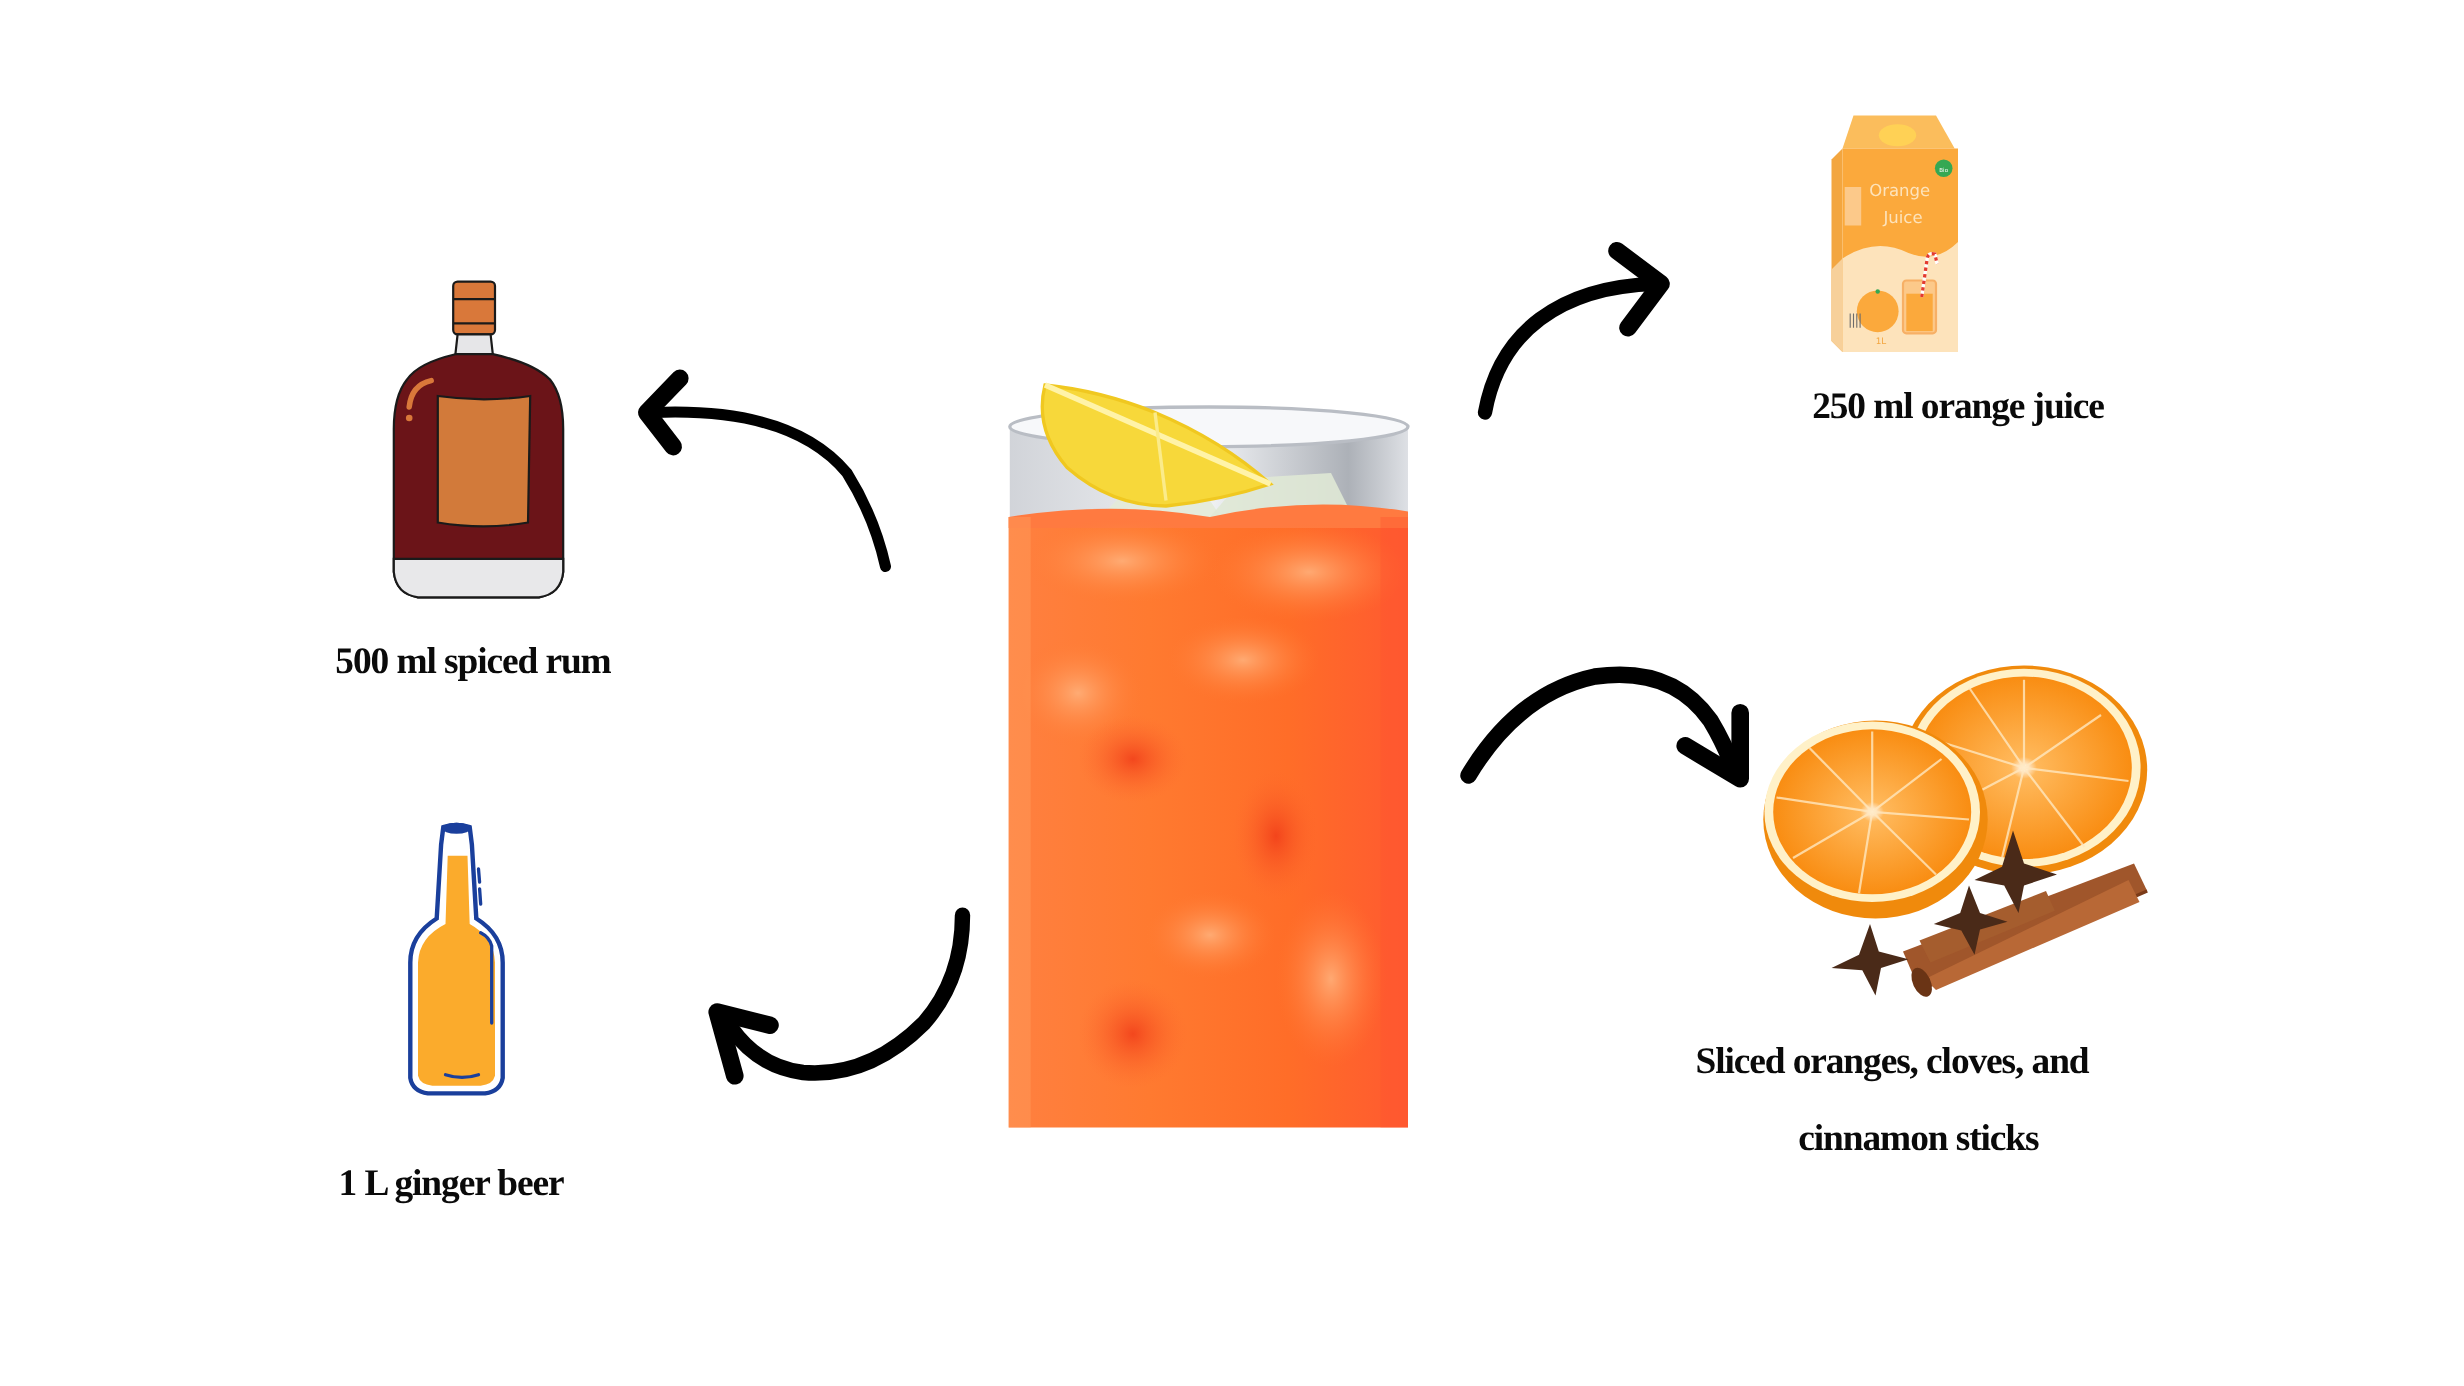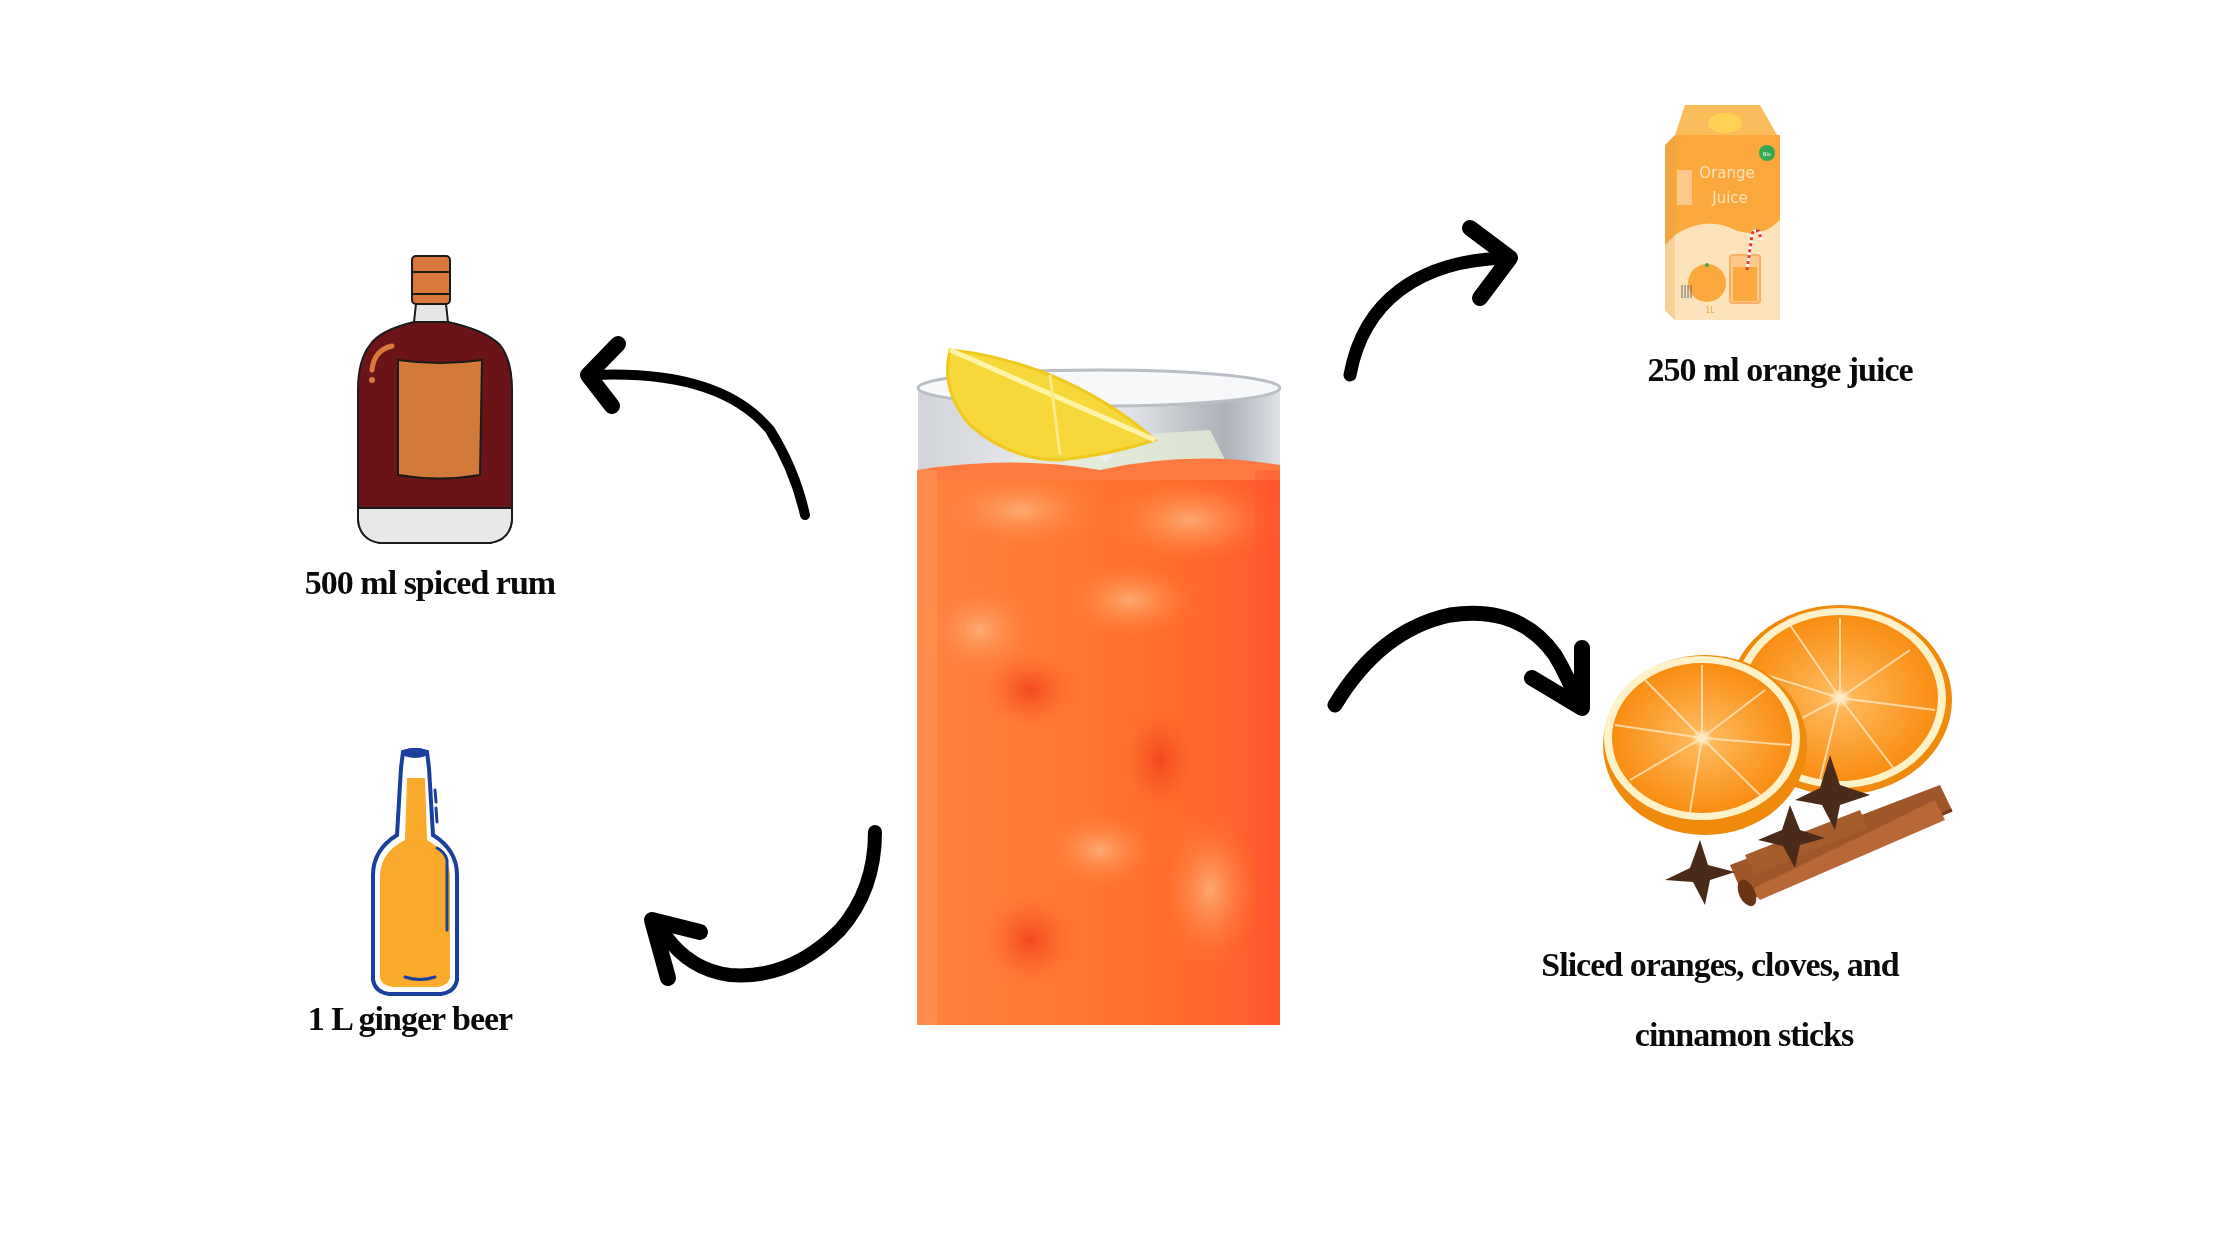--- a/index.html
+++ b/index.html
@@ -76,41 +76,41 @@
     <path d="M74 72 Q40 80 30 95 Q18 110 18 140 L18 270 Q20 290 40 293 L150 293 Q170 290 172 270 L172 140 Q172 110 160 95 Q145 80 108 72 Z" fill="#6b1418" stroke="#1a1a1a" stroke-width="2"></path>
 
     <path d="M18 258 L172 258 L172 270 Q170 290 150 293 L40 293 Q20 290 18 270 Z" fill="#e8e8ea" stroke="#1a1a1a" stroke-width="2"></path>
 
     <path d="M58 110 Q100 116 142 110 L140 225 Q100 232 58 225 Z" fill="#d27a3a" stroke="#1a1a1a" stroke-width="2"></path>
 
     <path d="M32 120 Q34 100 52 96" fill="none" stroke="#d9783a" stroke-width="5" stroke-linecap="round"></path>
     <circle cx="32" cy="130" r="3" fill="#d9783a"></circle>
   </svg>
 </div>
-<div class="label" style="left:190px; top:548px; width:480px;">500 ml spiced rum</div>
+<div class="label" style="left:190px; top:567px; width:480px;">500 ml spiced rum</div>
 
 <div class="abs" style="left:570px; top:320px;">
   <svg width="260" height="210" viewBox="0 0 260 210">
     <path d="M25 55 Q150 50 200 110 Q225 150 235 195" fill="none" stroke="#000" stroke-width="10" stroke-linecap="round"></path>
     <path d="M48 24 L18 55 L42 86" fill="none" stroke="#000" stroke-width="16" stroke-linecap="round" stroke-linejoin="round"></path>
   </svg>
 </div>
 
 <div class="abs" style="left:365px; top:740px; width:100px; height:260px;">
   <svg width="100" height="260" viewBox="0 0 100 260">
     <path d="M38 12 Q50 8 62 12 L64 28 L68 95 Q92 110 92 135 L92 240 Q90 252 76 254 L24 254 Q10 252 8 240 L8 135 Q8 110 32 95 L36 28 Z" fill="#fff" stroke="#1a3f9c" stroke-width="4"></path>
     <path d="M42 38 L60 38 L62 100 Q84 112 85 135 L85 238 Q83 246 72 247 L28 247 Q17 246 15 238 L15 135 Q16 112 40 100 Z" fill="#fbab2c"></path>
     <ellipse cx="50" cy="13" rx="13" ry="5" fill="#1a3f9c"></ellipse>
     <line x1="70" y1="50" x2="71" y2="62" stroke="#1a3f9c" stroke-width="3" stroke-linecap="round"></line>
     <line x1="71" y1="68" x2="72" y2="82" stroke="#1a3f9c" stroke-width="3" stroke-linecap="round"></line>
     <path d="M72 108 Q80 112 82 120 L82 190" fill="none" stroke="#1a3f9c" stroke-width="3" stroke-linecap="round"></path>
     <path d="M40 237 Q55 242 70 237" fill="none" stroke="#1a3f9c" stroke-width="3" stroke-linecap="round"></path>
   </svg>
 </div>
-<div class="label" style="left:200px; top:984px; width:420px;">1 L ginger beer</div>
+<div class="label" style="left:200px; top:1041px; width:420px;">1 L ginger beer</div>
 
 <div class="abs" style="left:630px; top:820px;">
   <svg width="270" height="180" viewBox="0 0 270 180">
     <path d="M245 12 Q245 70 210 110 Q160 160 100 155 Q60 150 35 115" fill="none" stroke="#000" stroke-width="14" stroke-linecap="round"></path>
     <path d="M38 158 L22 100 L70 112" fill="none" stroke="#000" stroke-width="16" stroke-linecap="round" stroke-linejoin="round"></path>
   </svg>
 </div>
 
 <div class="abs" style="left:1655px; top:95px; width:130px; height:230px;">
   <svg width="130" height="230" viewBox="0 0 130 230">

